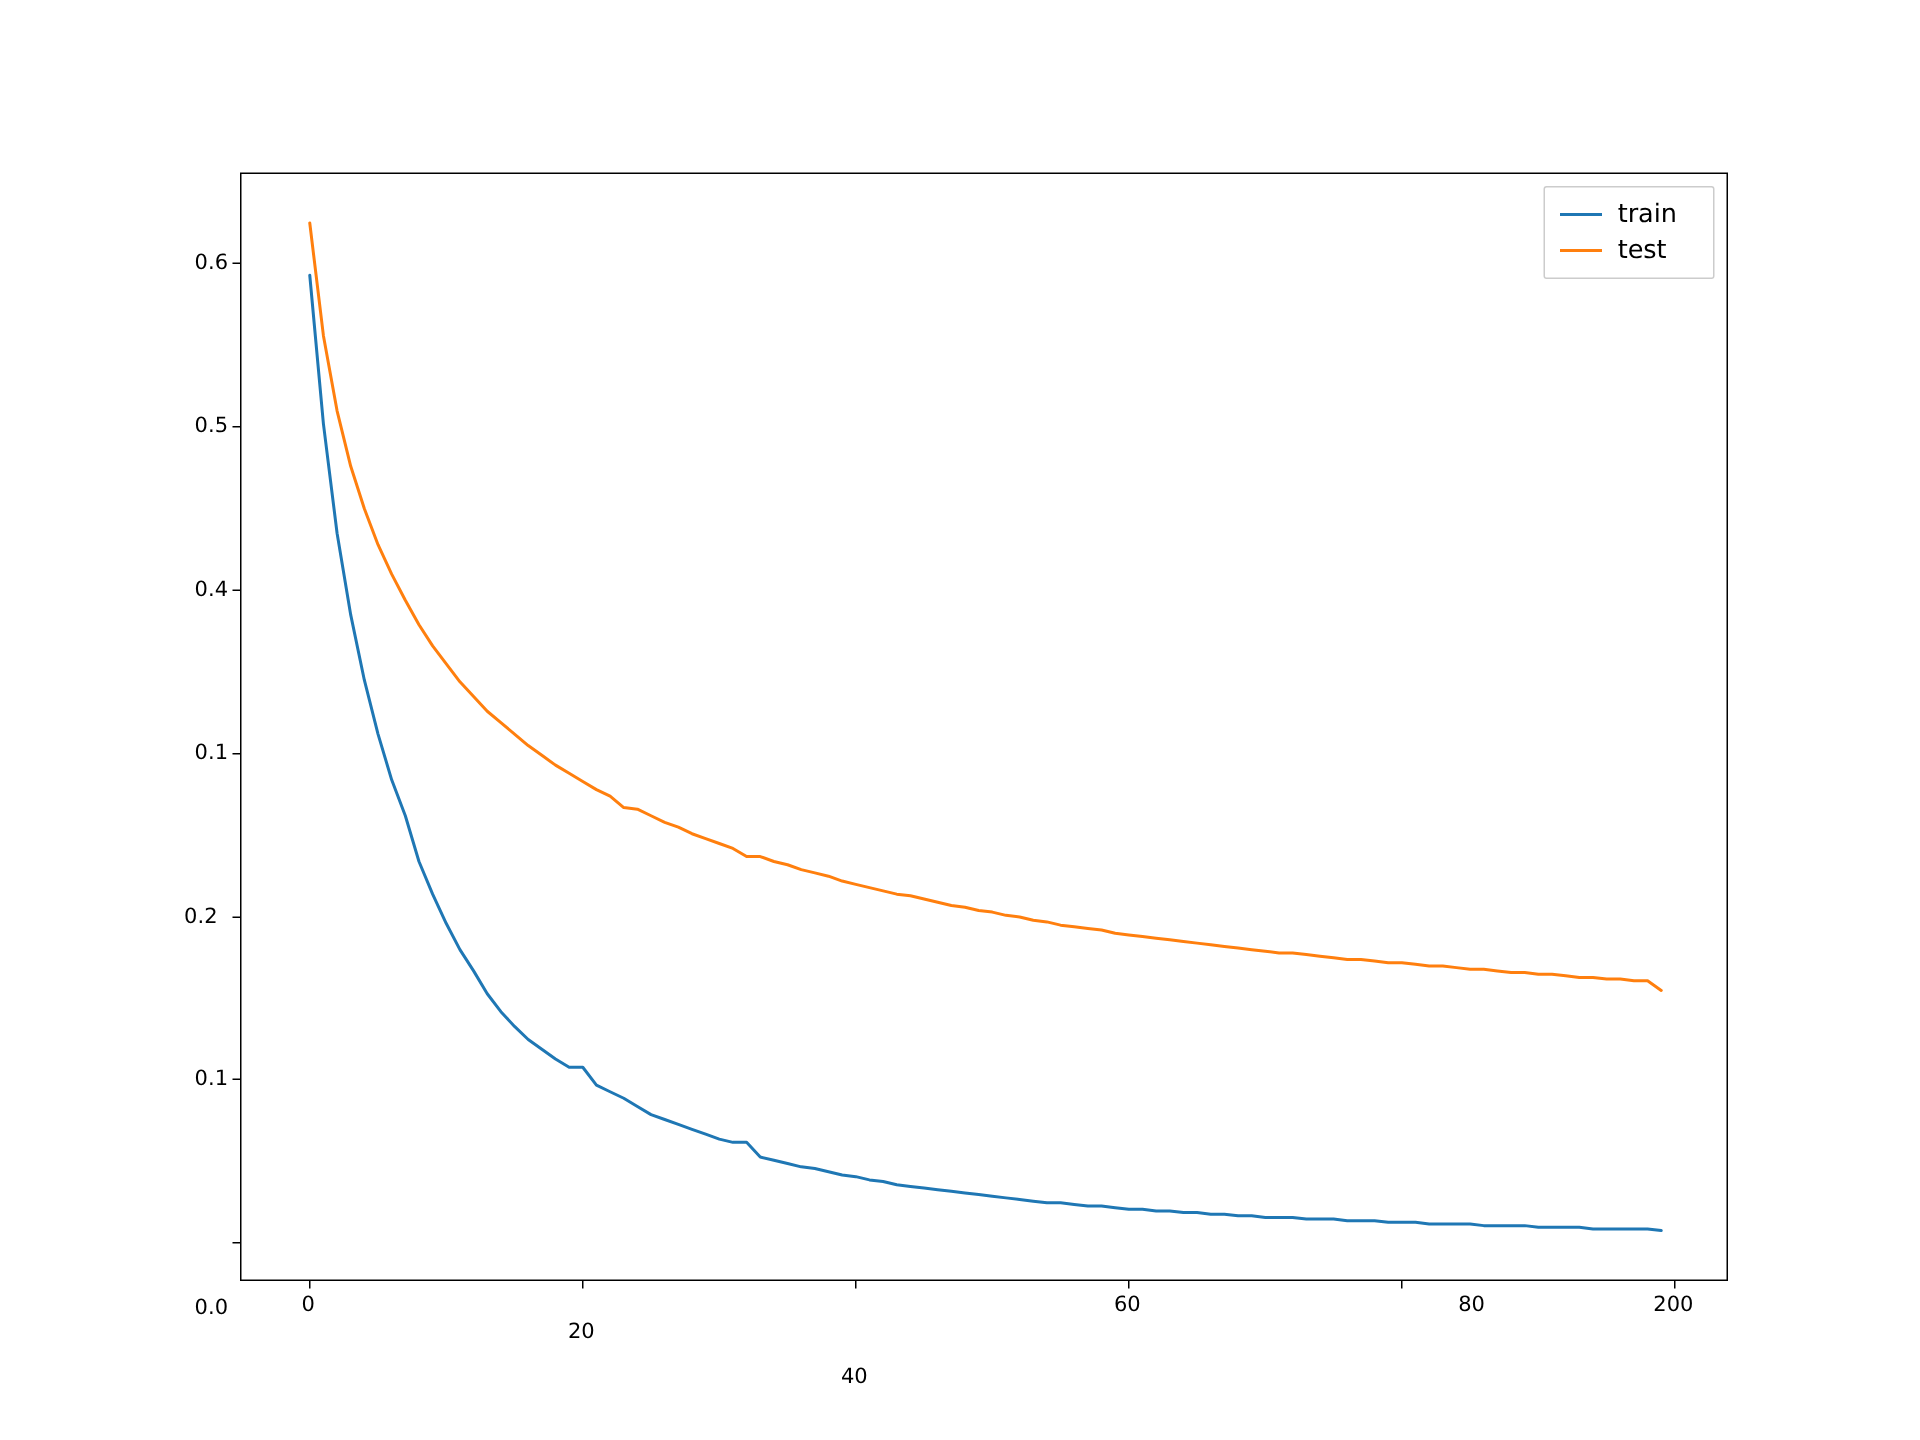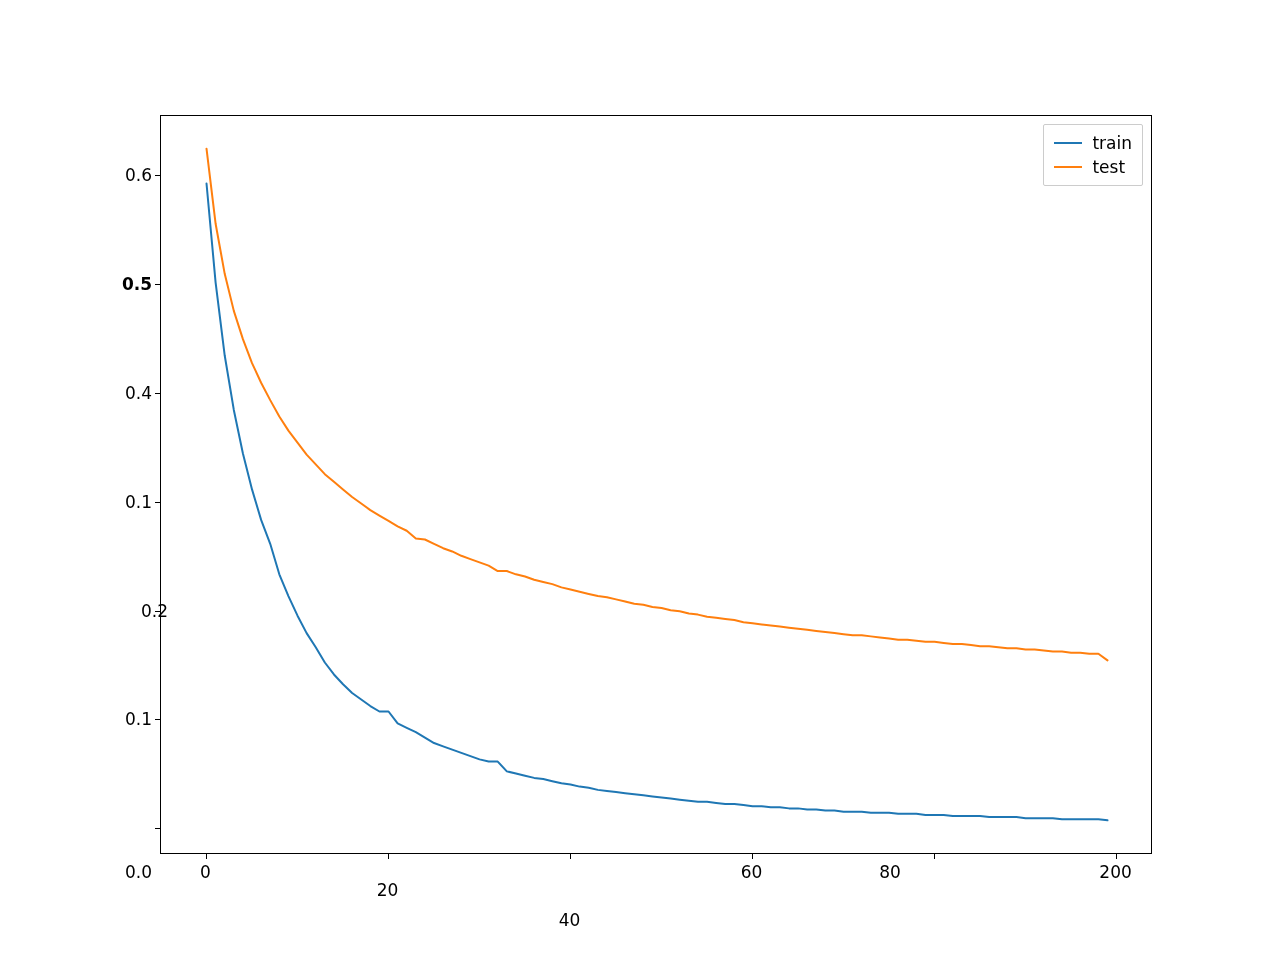--- a/index.html
+++ b/index.html
@@ -22,35 +22,35 @@
     border: 1px solid #000;
     background: #ffffff;
     box-sizing: border-box;
   }
   .plot-svg {
     position: absolute;
     left: 0; top: 0;
   }
   .tick-label-x, .tick-label-y {
     position: absolute;
-    font-size: 17px;
+    font-size: 14px;
     color: #000;
   }
   .tick-label-x { transform: translate(-50%, 0); }
   .tick-label-y { transform: translate(-100%, -50%); }
   .tick-mark {
     position: absolute;
     background: #000;
   }
   .legend {
     position: absolute;
     background: #ffffff;
     border: 1px solid #cccccc;
     border-radius: 2px;
-    padding: 6px 10px 6px 10px;
+    padding: 6px 24px 6px 10px;
     font-size: 17px;
   }
   .legend-row {
     display: flex;
     align-items: center;
     height: 24px;
   }
   .legend-line {
     width: 28px;
     height: 0;
@@ -82,30 +82,30 @@
   </div>
 <div class="tick-mark" style="left: 205.505px; top: 854.4px; width: 1px; height: 5px;"></div>
     <div class="tick-label-x" style="left: 205.505px; top: 862.4px;">0</div>
     <div class="tick-mark" style="left: 387.523px; top: 854.4px; width: 1px; height: 5px;"></div>
     <div class="tick-label-x" style="left: 387.523px; top: 880px;">20</div>
     <div class="tick-mark" style="left: 569.541px; top: 854.4px; width: 1px; height: 5px;"></div>
     <div class="tick-label-x" style="left: 569.541px; top: 862.4px; margin-top: 48px;">40</div>
     <div class="tick-mark" style="left: 751.56px; top: 854.4px; width: 1px; height: 5px;"></div>
     <div class="tick-label-x" style="left: 751.56px; top: 862.4px;">60</div>
     <div class="tick-mark" style="left: 933.578px; top: 854.4px; width: 1px; height: 5px;"></div>
-    <div class="tick-label-x" style="left: 890px; top: 862.4px;">80</div>
+    <div class="tick-label-x" style="left: 981px; top: 862.4px;">80</div>
     <div class="tick-mark" style="left: 1115.6px; top: 854.4px; width: 1px; height: 5px;"></div>
     <div class="tick-label-x" style="left: 1115.6px; top: 862.4px;">200</div>
     <div class="tick-mark" style="left: 155px; top: 828.272px; width: 5px; height: 1px;"></div>
     <div class="tick-label-y" style="left: 152px; top: 872px;">0.0</div>
     <div class="tick-mark" style="left: 155px; top: 719.406px; width: 5px; height: 1px;"></div>
     <div class="tick-label-y" style="left: 152px; top: 719.406px;">0.1</div>
     <div class="tick-mark" style="left: 155px; top: 610.54px; width: 5px; height: 1px;"></div>
-    <div class="tick-label-y" style="left: 168px; top: 610.54px;">0.2</div>
+    <div class="tick-label-y" style="left: 145px; top: 610.54px;">0.2</div>
     <div class="tick-mark" style="left: 155px; top: 501.674px; width: 5px; height: 1px;"></div>
     <div class="tick-label-y" style="left: 152px; top: 501.674px;">0.1</div>
     <div class="tick-mark" style="left: 155px; top: 392.808px; width: 5px; height: 1px;"></div>
     <div class="tick-label-y" style="left: 152px; top: 392.808px;">0.4</div>
     <div class="tick-mark" style="left: 155px; top: 283.942px; width: 5px; height: 1px;"></div>
-    <div class="tick-label-y" style="left: 152px; top: 283.942px; font-weight: bold;">0.5</div>
+    <div class="tick-label-y" style="left: 152px; top: 283.942px;">0.5</div>
     <div class="tick-mark" style="left: 155px; top: 175.076px; width: 5px; height: 1px;"></div>
     <div class="tick-label-y" style="left: 152px; top: 175.076px;">0.6</div>
   </div>
 
 </body></html>

